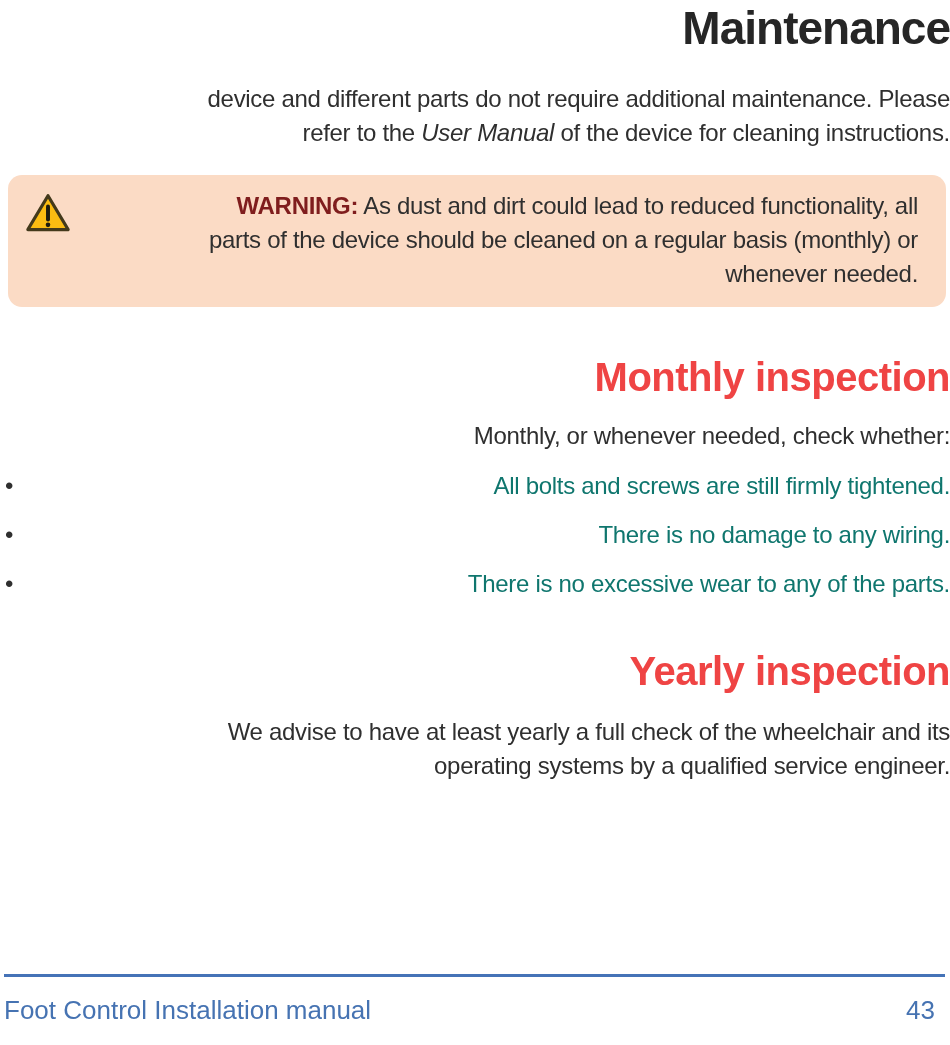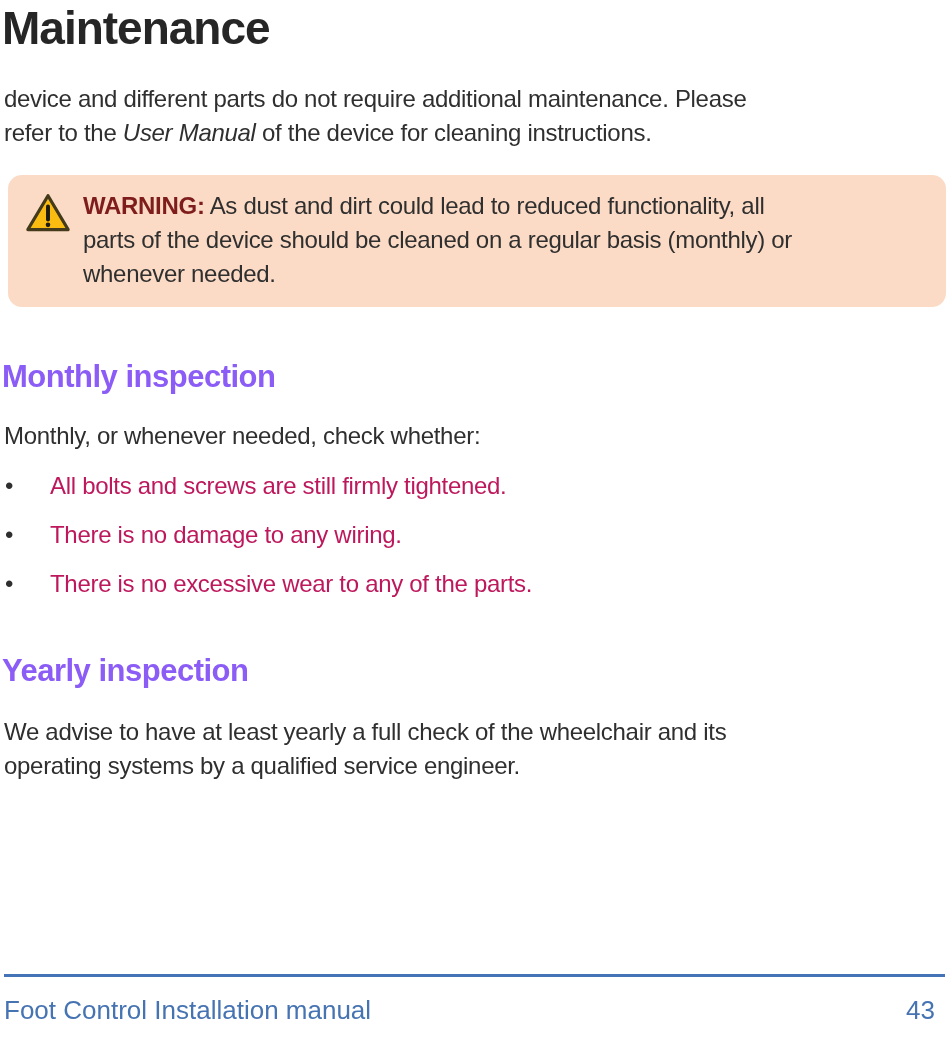--- a/index.html
+++ b/index.html
@@ -9,20 +9,21 @@
     height: 1045px;
     background: #ffffff;
     font-family: "Liberation Sans", sans-serif;
     color: #2e2e2e;
     overflow: hidden;
   }
   .page {
     position: relative;
     width: 950px;
     height: 1020px;
+    text-align: right;
   }
 
   
   .page-title {
     margin: 0 0 0 2px;
     font-size: 46px;
     line-height: 56px;
     font-weight: bold;
     letter-spacing: -1px;
     color: #262626;
@@ -60,46 +61,46 @@
   .warning-body { flex: 1 1 auto; }
   .warning-label {
     font-weight: bold;
     color: #7f1d1d;
     letter-spacing: -0.3px;
   }
 
   
   .section-heading {
     margin: 0 0 0 2px;
-    font-size: 31px;
+    font-size: 40px;
     line-height: 40px;
     font-weight: bold;
     letter-spacing: -0.5px;
-    color: #8b5cf6;
+    color: #ef4444;
   }
   .heading-monthly { margin-top: 50px; }
   .heading-yearly  { margin-top: 50px; }
 
   .section-intro { margin: 22px 0 0 4px; }
   .section-body  { margin: 24px 0 0 4px; }
 
   
   .bullet-list {
     list-style: none;
     margin: 16px 0 0 0;
     padding: 0;
   }
   .bullet-list li {
     position: relative;
     padding-left: 50px;
     margin-bottom: 15px;
     font-size: 24px;
     line-height: 34px;
     letter-spacing: -0.3px;
-    color: #be185d;
+    color: #0f766e;
     white-space: nowrap;
   }
   .bullet-list li::before {
     content: "\2022";
     position: absolute;
     left: 5px;
     top: 0;
     font-size: 24px;
     color: #2f2f2f;
   }

